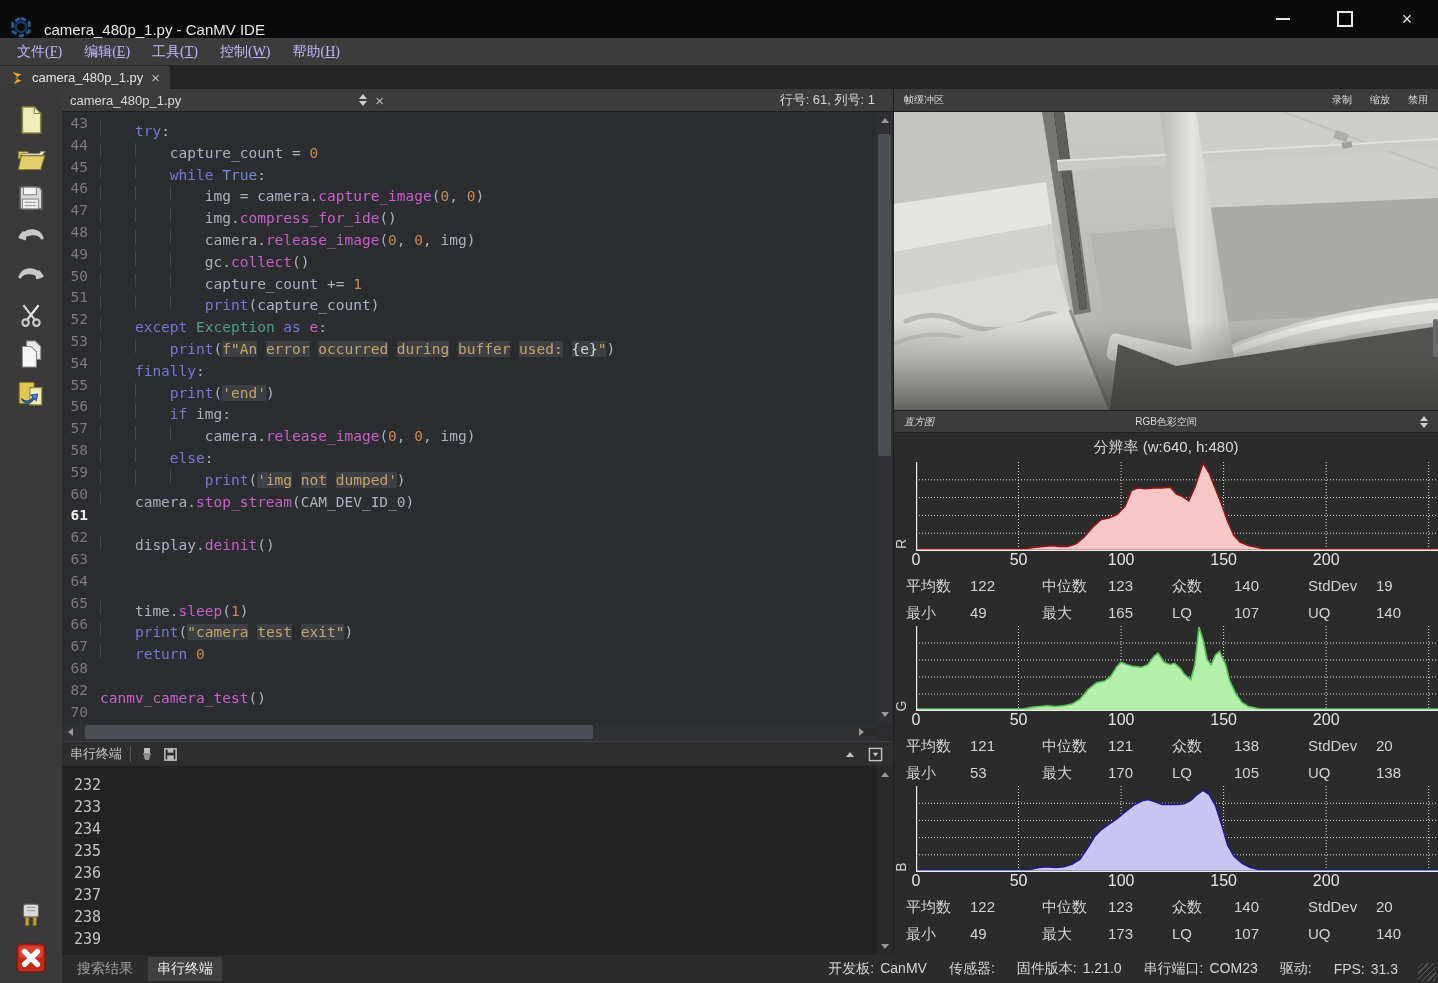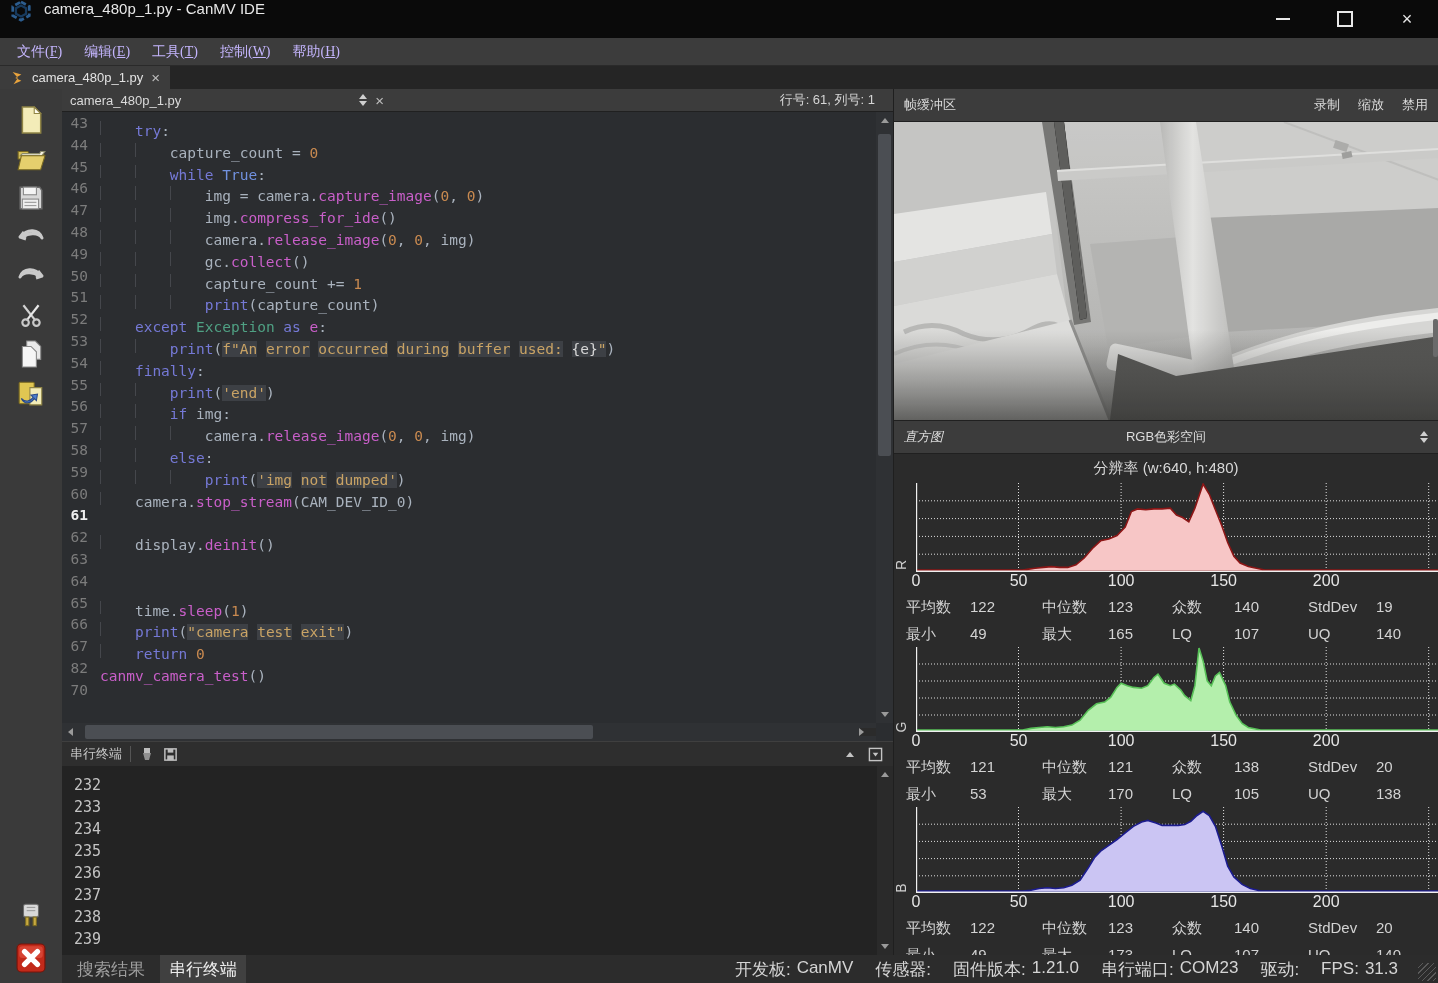--- a/index.html
+++ b/index.html
@@ -1,21 +1,21 @@
 <!DOCTYPE html>
 <html><head>
 <meta charset="utf-8">
 <style>
   html,body{margin:0;padding:0;background:#1a1a1a;}
   body{width:1438px;height:983px;position:relative;overflow:hidden;
        font-family:"Liberation Sans","DejaVu Sans",sans-serif;color:#d2d2d2;font-size:14px;
        -webkit-font-smoothing:antialiased;}
   .abs{position:absolute;}
   
-  .titlebar{left:0;top:0;width:1438px;height:38px;background:#0a0a0a;display:flex;align-items:flex-start;}
+  .titlebar{left:0;top:0;width:1438px;height:38px;background:#0a0a0a;display:flex;align-items:flex-end;}
   .app-logo{width:22px;height:22px;margin:0 12px 0 10px;}
   .title-text{color:#e8e8e8;font-size:15px;}
   .win-controls{margin-left:auto;display:flex;height:100%;}
   .win-btn{width:62px;height:100%;display:flex;align-items:center;justify-content:center;color:#e8e8e8;}
   .glyph-min{width:14px;height:2px;background:#e8e8e8;}
   .glyph-max{width:12px;height:12px;border:2px solid #e8e8e8;}
   .glyph-close{font-size:18px;line-height:1;color:#e8e8e8;}
   
   .menubar{left:0;top:38px;width:1438px;height:28px;background:#3c3c3c;display:flex;align-items:center;padding-left:6px;box-sizing:border-box;border-bottom:1px solid #2a2a2a;}
   .menu-item{padding:3px 11px;color:#c4b5fd;font-size:14px;font-family:Liberation Serif, serif;}
@@ -60,40 +60,40 @@
   .tri.left{border-top:4px solid transparent;border-bottom:4px solid transparent;border-right:5px solid #9a9a9a;}
   .tri.right{border-top:4px solid transparent;border-bottom:4px solid transparent;border-left:5px solid #9a9a9a;}
   
   .terminal-header{left:0;top:652px;width:831px;height:25px;background:#2e2e2e;border-top:1px solid #3f3f3f;display:flex;align-items:center;color:#c9c9c9;font-size:13px;box-sizing:border-box;}
   .th-sep{width:1px;height:16px;background:#555;margin:0 8px;}
   .terminal{left:0;top:677px;width:831px;height:189px;background:#232323;overflow:hidden;}
   .term-lines{position:absolute;left:12px;top:8px;font-family:"DejaVu Sans Mono","Liberation Mono",monospace;font-size:15px;line-height:22px;color:#c4c4c4;}
   .term-vscroll{position:absolute;right:0;top:0;width:16px;height:189px;background:#2a2a2a;}
   
   .right{left:893px;top:89px;width:545px;bottom:28px;border-left:1px solid #1f1f1f;box-sizing:border-box;background:#2b2b2b;}
-  .fb-header,.hist-header{height:23px;background:#3c3c3c;display:flex;align-items:center;color:#dcdcdc;font-size:13px;padding:16px 10px;box-sizing:border-box;gap:16px;}
+  .fb-header,.hist-header{height:23px;background:#3c3c3c;display:flex;align-items:center;color:#dcdcdc;font-size:10px;padding:0 10px;box-sizing:border-box;gap:16px;}
   .fb-header{border-bottom:1px solid #202020;}
   .fb-actions{margin-left:auto;display:flex;gap:18px;}
   .camera{position:relative;width:545px;height:298px;overflow:hidden;background:#9b9b99;}
   .hist-header{position:relative;border-top:1px solid #202020;border-bottom:1px solid #202020;}
   .colorspace{position:absolute;left:0;right:0;text-align:center;}
   .spinner{margin-left:auto;display:flex;flex-direction:column;gap:2px;z-index:2;}
   .spinner i{display:block;width:0;height:0;border-left:4px solid transparent;border-right:4px solid transparent;}
   .spinner i.up{border-bottom:5px solid #cfcfcf;}
   .spinner i.dn{border-top:5px solid #cfcfcf;}
   .res-title{height:29px;display:flex;align-items:center;justify-content:center;color:#d8d8d8;font-size:15px;}
   .hist-block{position:relative;}
   .hist-plot{position:relative;margin-left:22px;}
   .chan-label{position:absolute;left:2px;top:50%;transform:translateY(-50%) rotate(-90deg);color:#d0d0d0;font-size:14px;}
   .tick-row{position:relative;height:21px;color:#e6e6e6;font-size:16px;}
   .tick-row span{position:absolute;transform:translateX(-50%);top:0;}
   .stats{display:grid;grid-template-columns:64px 72px 66px 64px 62px 74px 68px 60px;padding-left:12px;font-size:15px;color:#d3d3d3;line-height:27px;}
   .hist-scroll{position:absolute;right:0;top:230px;width:5px;height:38px;background:#6a6a6a;border-radius:2px;}
   
-  .statusbar{left:62px;top:955px;width:1376px;height:28px;background:#2c2c2c;display:flex;align-items:center;box-sizing:border-box;font-size:17px;}
+  .statusbar{left:62px;top:955px;width:1376px;height:28px;background:#2c2c2c;display:flex;align-items:center;box-sizing:border-box;font-size:14px;}
   .bottom-tab{padding:3px 9px;color:#9f9f9f;margin-left:6px;}
   .bottom-tab.active{background:#404040;color:#ececec;}
   .status-info{margin-left:auto;display:flex;align-items:center;gap:8px;margin-right:40px;color:#d5d5d5;}
   .status-item{display:flex;gap:6px;margin-left:14px;}
   .resize-grip{position:absolute;right:2px;bottom:2px;width:18px;height:18px;
      background:repeating-linear-gradient(135deg,transparent,transparent 3px,#5a5a5a 3px,#5a5a5a 4px);}
 </style>
 </head>
 <body>
 
@@ -240,20 +240,21 @@
         <div class="code-line"><span class="gutter-no">58</span><span class="code-text"><span class="guide" style="left: 0px;"></span><span class="guide" style="left: 34.8px;"></span><span class="tk-pl">        </span><span class="tk-kw">else</span><span class="tk-pl">:</span></span></div>
         <div class="code-line"><span class="gutter-no">59</span><span class="code-text"><span class="guide" style="left: 0px;"></span><span class="guide" style="left: 34.8px;"></span><span class="guide" style="left: 69.6px;"></span><span class="tk-pl">            </span><span class="tk-kw">print</span><span class="tk-pl">(</span><span class="tk-str">'img</span><span class="tk-pl"> </span><span class="tk-str">not</span><span class="tk-pl"> </span><span class="tk-str">dumped'</span><span class="tk-pl">)</span></span></div>
         <div class="code-line"><span class="gutter-no">60</span><span class="code-text"><span class="guide" style="left: 0px;"></span><span class="tk-pl">    camera.</span><span class="tk-fn">stop_stream</span><span class="tk-pl">(CAM_DEV_ID_0)</span></span></div>
         <div class="code-line"><span class="gutter-no current">61</span><span class="code-text"></span></div>
         <div class="code-line"><span class="gutter-no">62</span><span class="code-text"><span class="guide" style="left: 0px;"></span><span class="tk-pl">    display.</span><span class="tk-fn">deinit</span><span class="tk-pl">()</span></span></div>
         <div class="code-line"><span class="gutter-no">63</span><span class="code-text"></span></div>
         <div class="code-line"><span class="gutter-no">64</span></div>
         <div class="code-line"><span class="gutter-no">65</span><span class="code-text"><span class="guide" style="left: 0px;"></span><span class="tk-pl">    time.</span><span class="tk-fn">sleep</span><span class="tk-pl">(</span><span class="tk-num">1</span><span class="tk-pl">)</span></span></div>
         <div class="code-line"><span class="gutter-no">66</span><span class="code-text"><span class="guide" style="left: 0px;"></span><span class="tk-pl">    </span><span class="tk-kw">print</span><span class="tk-pl">(</span><span class="tk-str">"camera</span><span class="tk-pl"> </span><span class="tk-str">test</span><span class="tk-pl"> </span><span class="tk-str">exit"</span><span class="tk-pl">)</span></span></div>
         <div class="code-line"><span class="gutter-no">67</span><span class="code-text"><span class="guide" style="left: 0px;"></span><span class="tk-pl">    </span><span class="tk-kw">return</span><span class="tk-pl"> </span><span class="tk-num">0</span></span></div>
+        <div class="code-line"><span class="gutter-no">68</span><span class="code-text"></span></div>
         <div class="code-line"><span class="gutter-no">82</span><span class="code-text"><span class="tk-fn">canmv_camera_test</span><span class="tk-pl">()</span></span></div>
         <div class="code-line"><span class="gutter-no">70</span><span class="code-text"></span></div>
       </div>
     <div class="vscroll">
       <div class="sb-btn" style="top:0;left:0;">
           <span class="tri up"></span>
         </div>
       <div class="thumb"></div>
       <div class="sb-btn" style="bottom:0;left:0;">
           <span class="tri down"></span>

